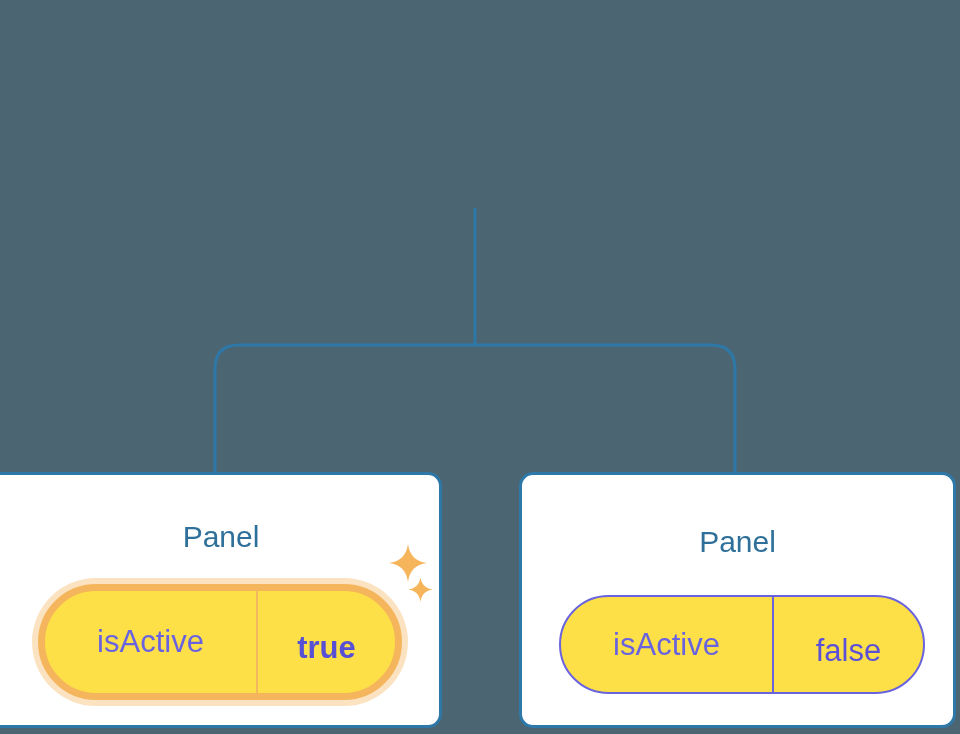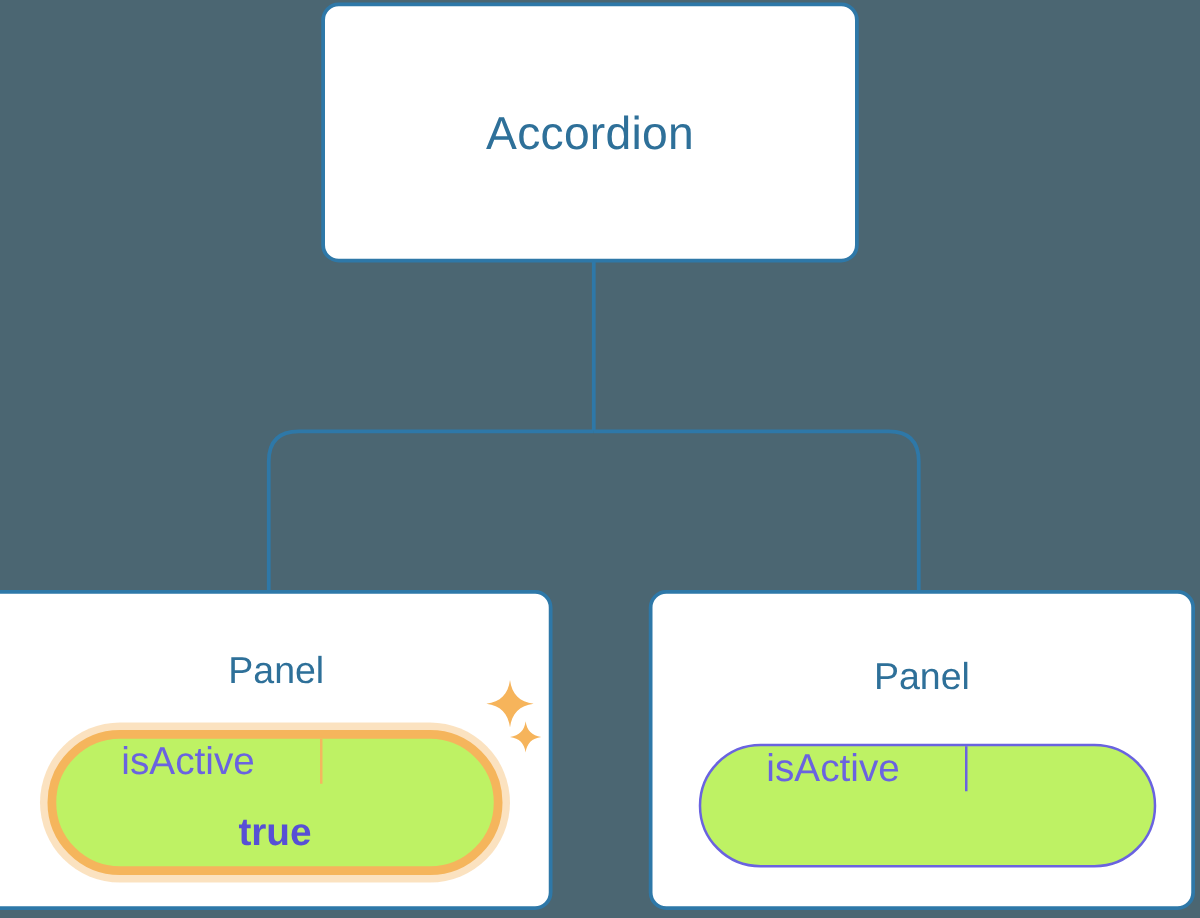--- a/index.html
+++ b/index.html
@@ -93,22 +93,21 @@
   #node-panel-left .node-title-panel { top: 47px; padding-left: 6px; }
   #node-panel-right .node-title-panel { top: 52px; }
 
   
   .prop-pill {
     position: absolute;
     box-sizing: border-box;
     display: flex;
     align-items: stretch;
     border-radius: 999px;
-    background: #bef264;
-    flex-direction: column;
+    background: #fde047;
   }
   .prop-cell {
     display: flex;
     align-items: center;
     justify-content: center;
     box-sizing: border-box;
     white-space: nowrap;
   }
   .prop-key {
     color: #6a63e0;
@@ -178,23 +177,20 @@
 <body>
 
 <div id="diagram-root">
 
   <svg id="connector-layer" viewBox="0 0 960 734" width="960" height="734" xmlns="http://www.w3.org/2000/svg" fill="none">
     <path d="M475 208 L475 345" stroke="#2e78a8" stroke-width="3" stroke-linecap="butt"></path>
     <path d="M475 345 L239 345 Q215 345 215 369 L215 474" stroke="#2e78a8" stroke-width="3" stroke-linecap="butt"></path>
     <path d="M475 345 L711 345 Q735 345 735 369 L735 474" stroke="#2e78a8" stroke-width="3" stroke-linecap="butt"></path>
   </svg>
 
-  <div class="node-card" id="node-accordion">
-    <div class="node-title-root">Accordion</div>
-  </div>
 
   <div class="node-card" id="node-panel-left">
     <div class="node-title-panel">Panel</div>
   </div>
 
   <div class="prop-pill" id="prop-pill-left">
     <div class="prop-cell prop-key">isActive</div>
     <div class="prop-cell prop-val">true</div>
   </div>
 
@@ -203,16 +199,17 @@
   </svg>
   <svg class="sparkle" id="sparkle-small" viewBox="0 0 100 100" xmlns="http://www.w3.org/2000/svg">
     <path d="M50 0 C54 30 70 46 100 50 C70 54 54 70 50 100 C46 70 30 54 0 50 C30 46 46 30 50 0 Z" fill="#f6b45b"></path>
   </svg>
 
   <div class="node-card" id="node-panel-right">
     <div class="node-title-panel">Panel</div>
 
     <div class="prop-pill" id="prop-pill-right">
       <div class="prop-cell prop-key">isActive</div>
+      <div class="prop-cell prop-val">false</div>
     </div>
   </div>
 
 </div>
 
 </body></html>

